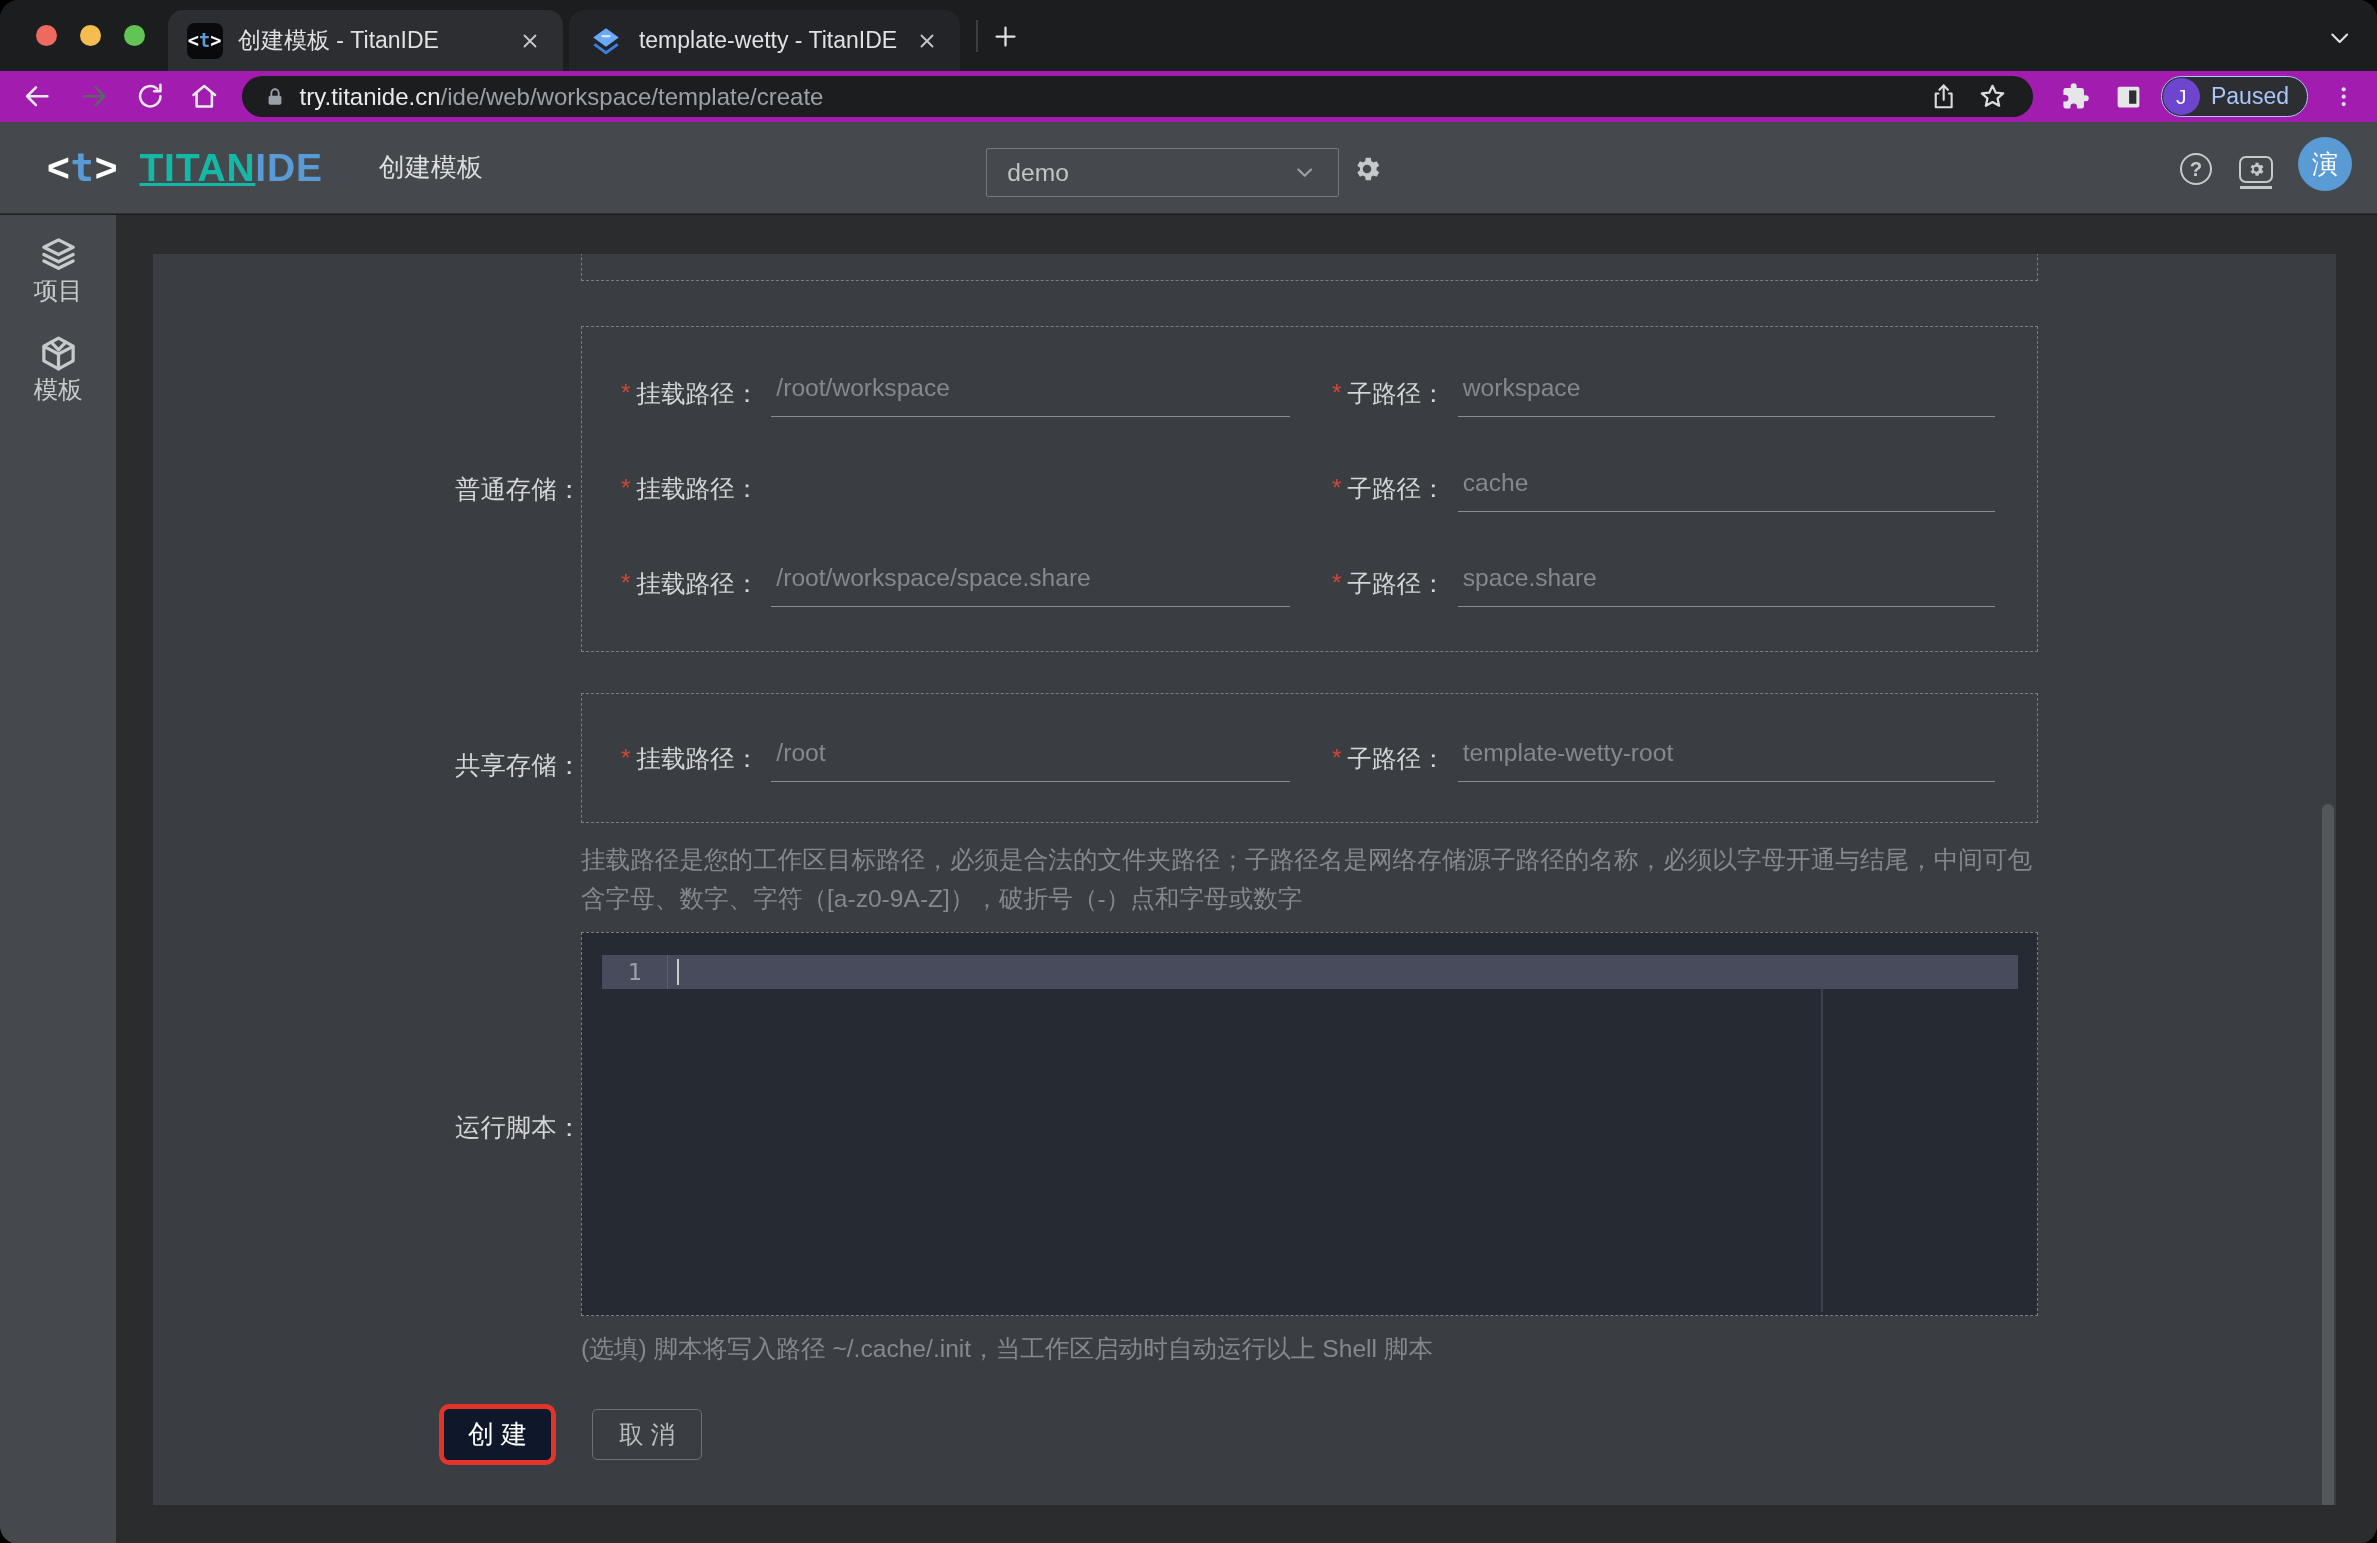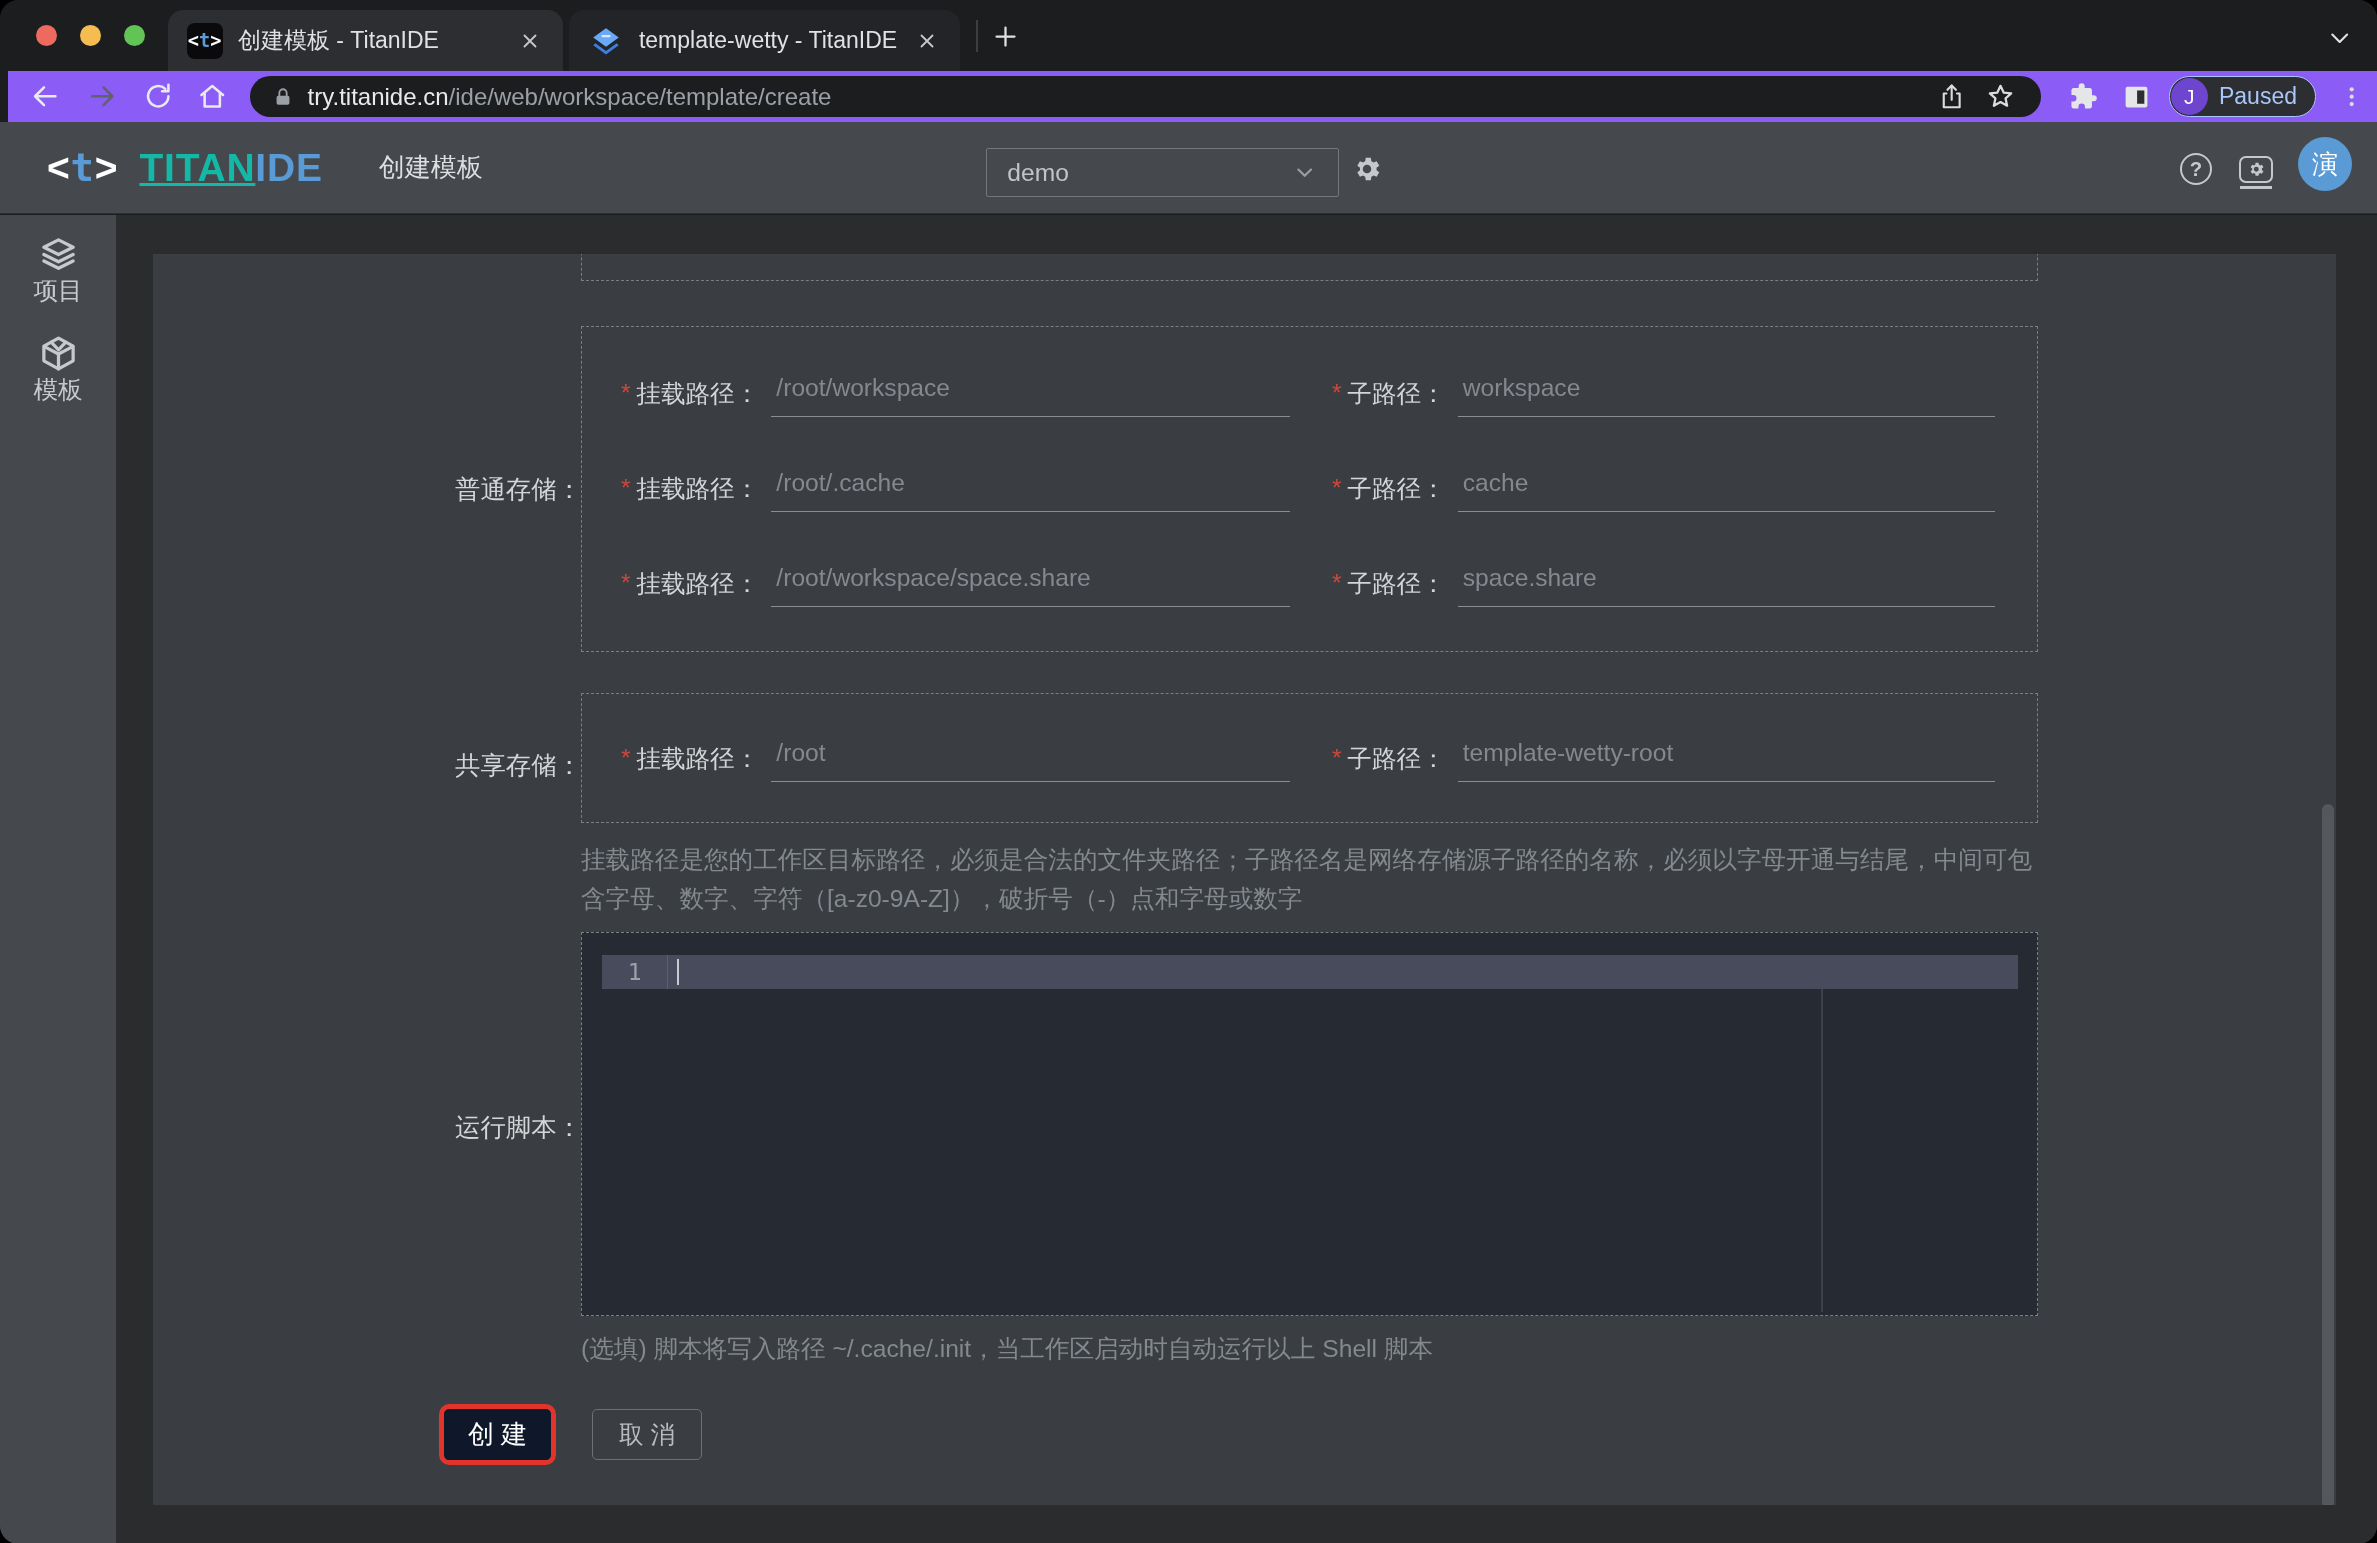--- a/index.html
+++ b/index.html
@@ -17,21 +17,21 @@
   .favicon { width:36px; height:36px; flex:0 0 auto; display:flex; align-items:center; justify-content:center; }
   .favicon-t { background:#0a0a0c; border-radius:7.6px; font-family:"DejaVu Sans Mono",monospace; font-weight:bold; font-size:18.6px; color:#fff; }
   .favicon-t .t-blue { color:#5b9bd5; }
   .tab-title { margin-left:15.3px; flex:1; font-size:23px; color:#dfe1e3; white-space:nowrap; overflow:hidden; }
   .tab-close { width:29px; height:29px; display:flex; align-items:center; justify-content:center; color:#c6c9cc; flex:0 0 auto; }
   .tab-divider { position:absolute; left:976px; top:20.3px; width:1.7px; height:32px; background:#3d3e41; }
   .newtab { position:absolute; left:986px; top:17px; width:39px; height:39px; display:flex; align-items:center; justify-content:center; color:#dfe1e3; }
   .tabsearch { position:absolute; right:20.3px; top:22px; width:34px; height:30.5px; display:flex; align-items:center; justify-content:center; color:#dfe1e3; }
 
   
-  .toolbar { position:absolute; top:71px; left:8px; right:0; height:51px; background:#8b5cf6;padding-left:12px; }
+  .toolbar { position:absolute; top:71px; left:0; right:0; height:51px; background:#a21caf;padding-left:12px; }
   .navbtn { position:absolute; top:6.8px; width:37px; height:37px; display:flex; align-items:center; justify-content:center; color:#e8eaed; }
   .navbtn.dim { color:#5f6368; }
   .url-pill { position:absolute; left:242px; top:5.1px; width:1791px; height:41px; background:#1c1d1f; border-radius:20.3px; display:flex; align-items:center; padding:0 22px; }
   .lock { color:#9aa0a6; display:flex; margin-right:13.6px; }
   .url-host { font-size:24px; color:#e8eaed; }
   .url-path { font-size:24px; color:#9aa0a6; }
   .url-spacer { flex:1; }
   .pill-icon { width:37px; height:37px; display:flex; align-items:center; justify-content:center; color:#dadce0; margin-left:12px; }
   .chrome-icon { position:absolute; top:6.8px; width:37px; height:37px; display:flex; align-items:center; justify-content:center; color:#e4e6e8; }
   .profile-pill { position:absolute; left:2161px; top:5.1px; width:147px; height:41px; border:1.7px solid #a8c7fa; border-radius:20.3px; display:flex; align-items:center; background:#2d2e31; }
@@ -298,21 +298,20 @@
           <div class="field f-sub">
             <span class="req">*</span>
             <span class="flabel">子路径：</span>
             <span class="uline">workspace</span>
           </div>
         </div>
         <div class="storage-row">
           <div class="field f-mount">
             <span class="req">*</span>
             <span class="flabel">挂载路径：</span>
-            <span class="uline">/root/.cache</span>
           </div>
           <div class="field f-sub">
             <span class="req">*</span>
             <span class="flabel">子路径：</span>
             <span class="uline">cache</span>
           </div>
         </div>
         <div class="storage-row">
           <div class="field f-mount">
             <span class="req">*</span>

